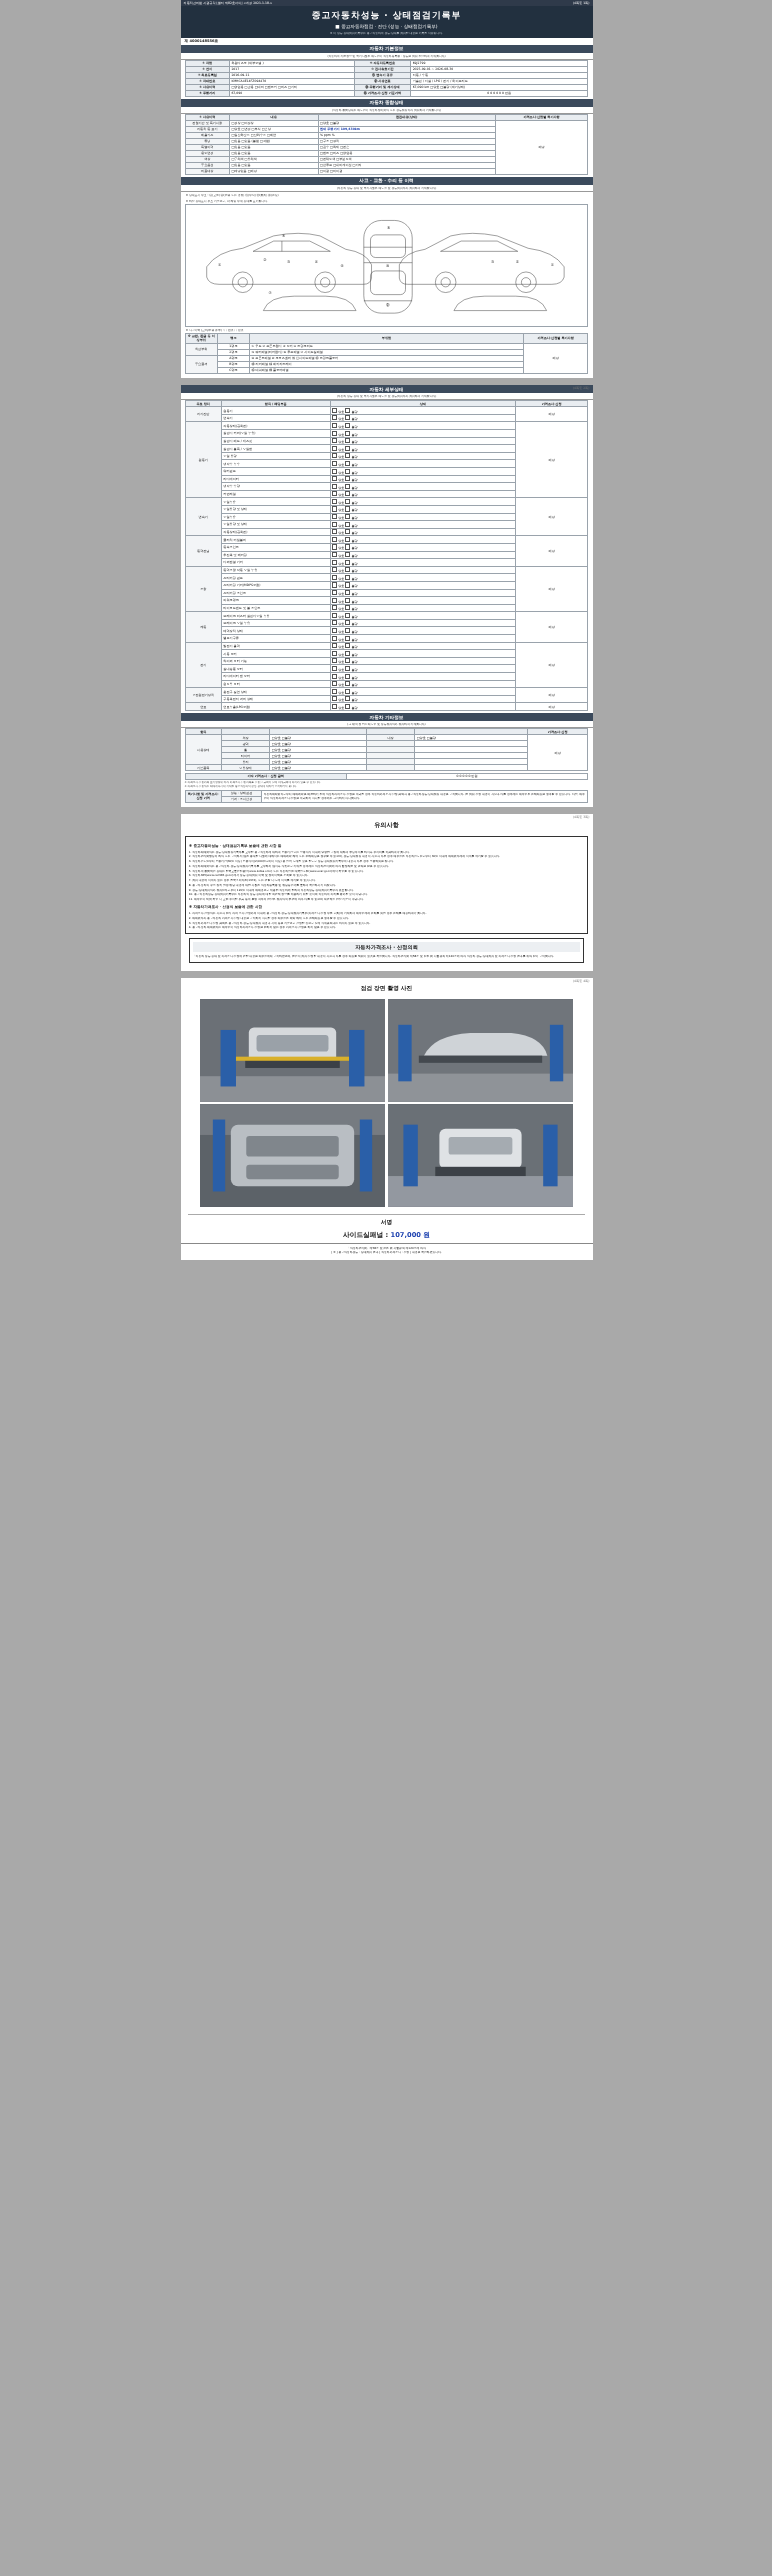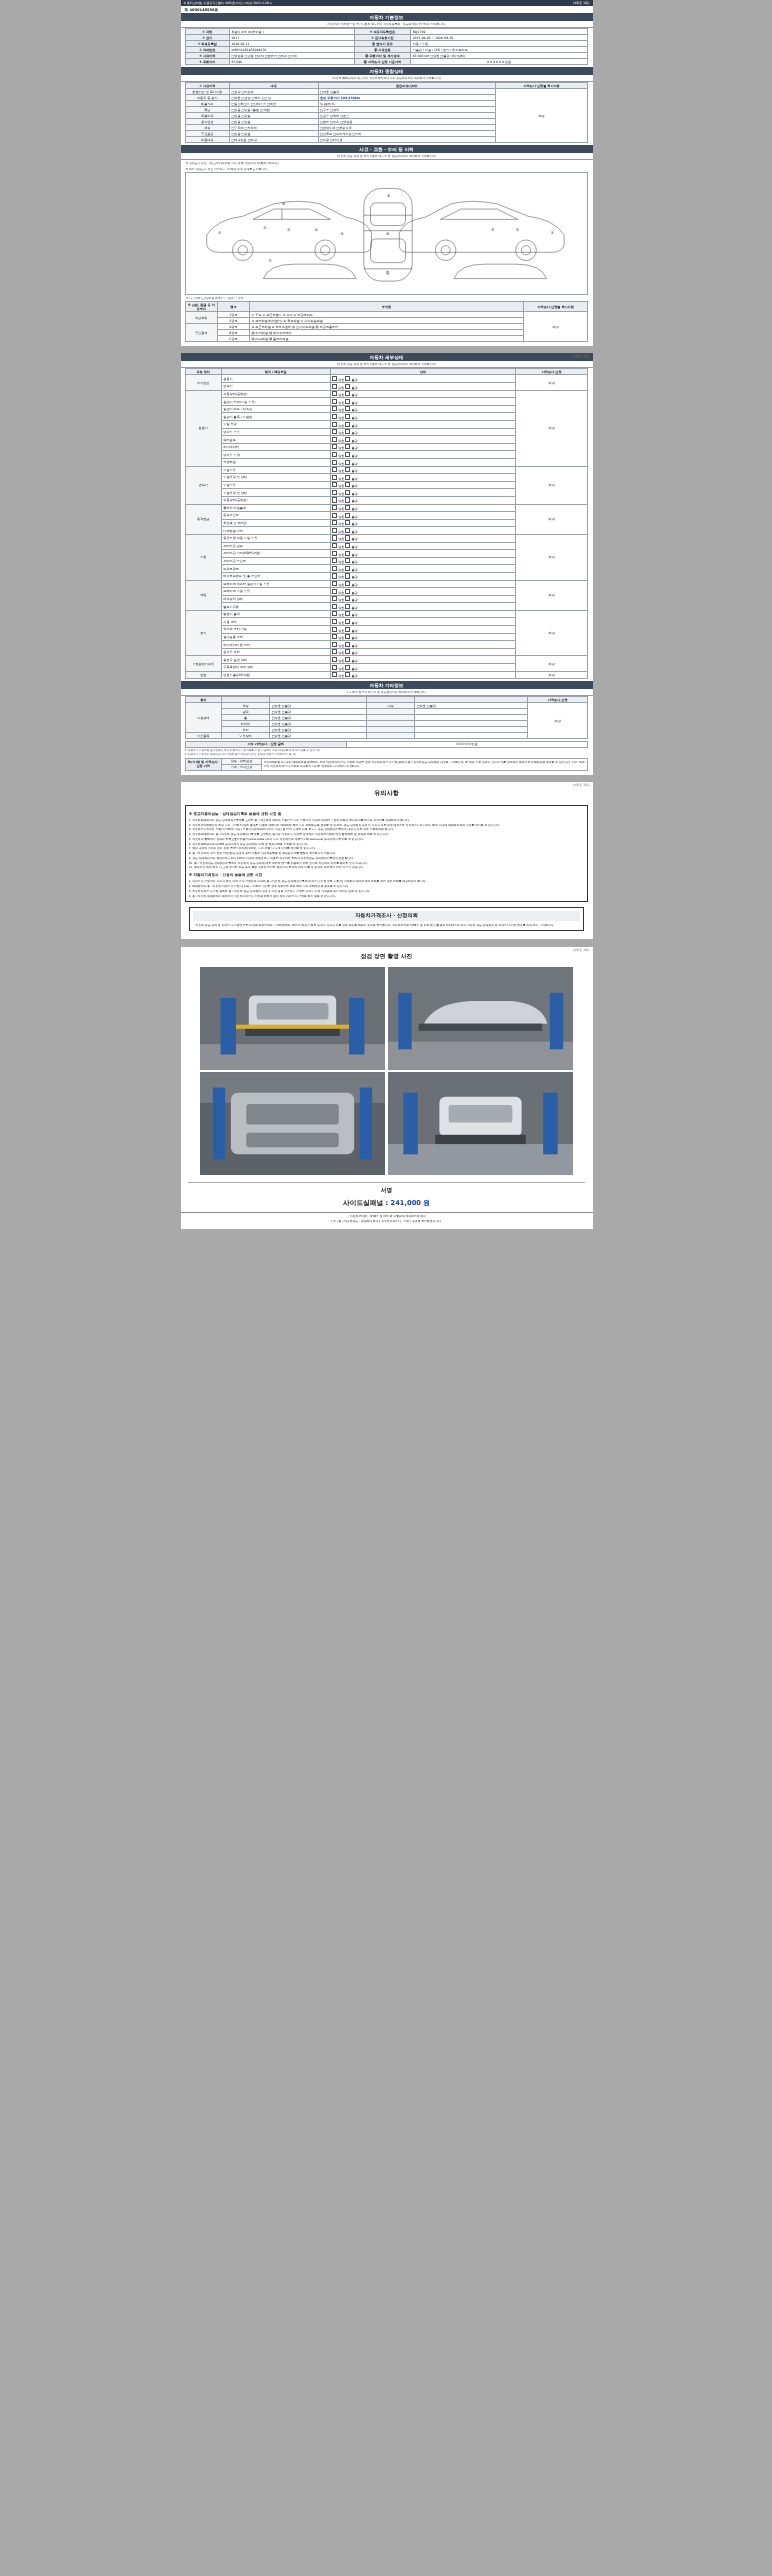--- a/index.html
+++ b/index.html
@@ -39,20 +39,25 @@
 </style>
 </head>
 <body>
 
 <div class="page">
 
   <div class="sheet">
     <div class="topbar">
       <span>자동차관리법 시행규칙 [별지 제82호서식] &lt;개정 2021.1.18.&gt;</span>
       <span>(4쪽중 1쪽)</span>
+    </div>
+    <div class="titleblock">
+      <div class="t1">중고자동차성능 · 상태점검기록부</div>
+      <div class="t2">■ 중고자동차점검 · 진단 (성능 · 상태점검기록부)</div>
+      <div class="t3">※ 이 성능·상태점검기록부는 중고자동차의 성능·상태를 점검한 내용을 기록한 서류입니다.</div>
     </div>
     <div class="docno">
       <span>제</span>
       <span>4000148556호</span>
     </div>
 
     <div class="sechead">자동차 기본정보</div>
     <div class="subhead">(자동차의 기본정보 및 특기사항은 매도인이 자동차등록증 · 성능을 점검·진단하여 기재합니다)</div>
     <div class="wrap">
       <table>
@@ -608,21 +613,21 @@
           <rect x="302" y="40" width="28" height="120" fill="#2a5fa8"></rect>
           <rect x="100" y="48" width="160" height="78" rx="12" fill="#dfe2e5"></rect>
           <rect x="118" y="64" width="124" height="34" rx="5" fill="#a5abb1"></rect>
           <rect x="92" y="122" width="176" height="18" fill="#3c4147"></rect>
         </svg>
       </div>
     </div>
     <div style="text-align:center;font-size:5.7px;font-weight:bold;padding:4.1px 0 1px 0;border-top:0.5px solid #aaa;margin:3.1px 7.2px 0 7.2px;">서명</div>
     <div class="fee">
       <span>사이드실패널 :</span>
-      <span class="amt">241,000 원</span>
+      <span class="amt">107,000 원</span>
     </div>
     <div class="footer">
       <div>「자동차관리법」제58조 및 같은 법 시행규칙 제120조에 따라</div>
       <div>[ ※ ] 중고자동차성능 · 상태점검 결과 [ 자동차가격조사 · 산정 ] 내용을 확인하였습니다.</div>
     </div>
   </div>
 
 </div>
 
 

